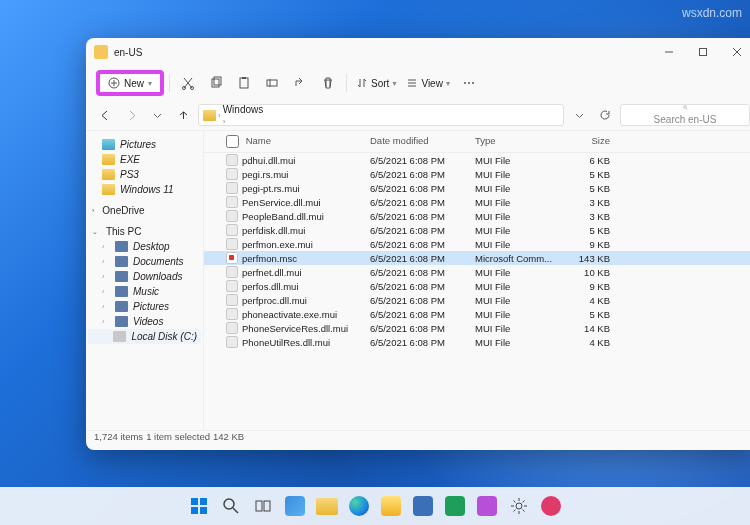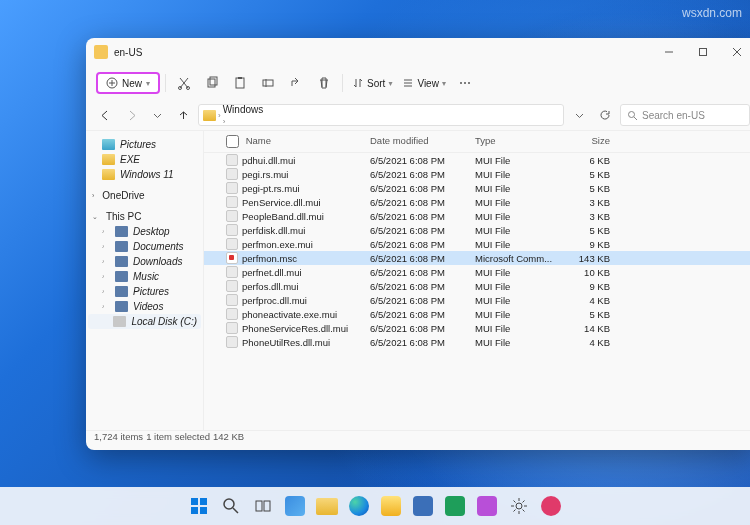--- a/index.html
+++ b/index.html
@@ -10,35 +10,35 @@
   radial-gradient(circle at 88% 62%, #0a3a9a 0 15%, transparent 45%),
   radial-gradient(circle at 92% 70%, #1560d0 0 18%, transparent 48%); }
 .watermark { position: absolute; top: 6px; right: 8px; font-size: 12px; color: rgba(255,255,255,.7); }
 .window { position: absolute; left: 86px; top: 38px; width: 672px; height: 412px; background: #f9f9f9; border-radius: 8px; box-shadow: 0 8px 30px rgba(0,0,0,.35); display: flex; flex-direction: column; overflow: hidden; font-size: 10px; color: #222; }
 .titlebar { height: 28px; display: flex; align-items: center; padding: 0 4px 0 8px; }
 .titlebar .ti { width: 14px; height: 14px; background: #f5c75a; border-radius: 2px; margin-right: 6px; }
 .titlebar .title { flex: 1; font-size: 10px; }
 .wbtn { width: 34px; height: 28px; display: flex; align-items: center; justify-content: center; color: #555; }
 .wbtn svg { width: 10px; height: 10px; }
 .toolbar { height: 34px; display: flex; align-items: center; padding: 0 10px; gap: 2px; }
-.newbtn { display: flex; align-items: center; gap: 4px; border: 2px solid #d946ef; border-radius: 4px; padding: 3px 8px; background: #fff; }
+.newbtn { display: flex; align-items: center; gap: 4px; border: 4px solid #d946ef; border-radius: 4px; padding: 3px 8px; background: #fff; }
 .newbtn .plus { width: 12px; height: 12px; }
 .tbicon { width: 26px; height: 26px; display: flex; align-items: center; justify-content: center; color: #555; border-radius: 4px; }
 .tbicon svg { width: 14px; height: 14px; }
 .sep { width: 1px; height: 18px; background: #e3e3e3; margin: 0 3px; }
 .tblabel { display: flex; align-items: center; gap: 3px; padding: 0 4px; }
 .addrrow { height: 30px; display: flex; align-items: center; padding: 0 8px; gap: 4px; }
 .navbtn { width: 22px; height: 22px; display: flex; align-items: center; justify-content: center; color: #666; }
 .navbtn svg { width: 11px; height: 11px; }
 .addrbar { flex: 1; height: 22px; background: #fff; border: 1px solid #e0e0e0; border-radius: 3px; display: flex; align-items: center; padding: 0 4px; gap: 2px; overflow: hidden; }
 .fldicon { width: 13px; height: 11px; background: linear-gradient(#f7d77a,#e8b632); border-radius: 1px; flex-shrink: 0; }
 .crumb { display: flex; align-items: center; gap: 2px; white-space: nowrap; }
 .chev { color: #888; font-size: 8px; }
 .reficon { width: 22px; height: 22px; display: flex; align-items: center; justify-content: center; }
-.searchbox { width: 130px; height: 22px; background: #fff; border: 1px solid #e0e0e0; border-radius: 3px; display: flex; align-items: center; padding: 0 6px; gap: 4px; color: #888; }
+.searchbox { width: 130px; height: 22px; background: #fff; border: 1px solid #e0e0e0; border-radius: 3px; display: flex; align-items: center; padding: 0 6px; gap: 4px; color: #888; flex-direction: column; }
 .body { flex: 1; display: flex; border-top: 1px solid #eee; min-height: 0; }
 .nav { width: 118px; border-right: 1px solid #eee; padding: 6px 2px; overflow: hidden; }
 .navitem { display: flex; align-items: center; gap: 5px; padding: 2px 4px 2px 14px; border-radius: 3px; white-space: nowrap; font-style: italic; }
 .navitem.sel { background: #eef3f9; }
 .navitem .ico { width: 13px; height: 11px; border-radius: 1px; flex-shrink: 0; }
 .navitem .ico.fld { background: linear-gradient(#f7d77a,#e8b632); }
 .navitem .ico.pic { background: linear-gradient(#7ecfe0,#3ba3c9); }
 .navitem .ico.pc { background: #5a7ba8; }
 .navitem .ico.drv { background: #c8c8c8; }
 .navgroup { margin-top: 6px; }
@@ -210,20 +210,24 @@
           <div class="navitem">
             <span class="ico pic"></span>
             <span>Pictures</span>
           </div>
           <div class="navitem">
             <span class="ico fld"></span>
             <span>EXE</span>
           </div>
           <div class="navitem">
             <span class="ico fld"></span>
+            <span>PS3</span>
+          </div>
+          <div class="navitem">
+            <span class="ico fld"></span>
             <span>Windows 11</span>
           </div>
         </div>
       <div class="navgroup">
         <div class="navhead">
             <span class="car">›</span>
             <span class="ico od"></span>
             <span>OneDrive</span>
           </div>
       </div>

